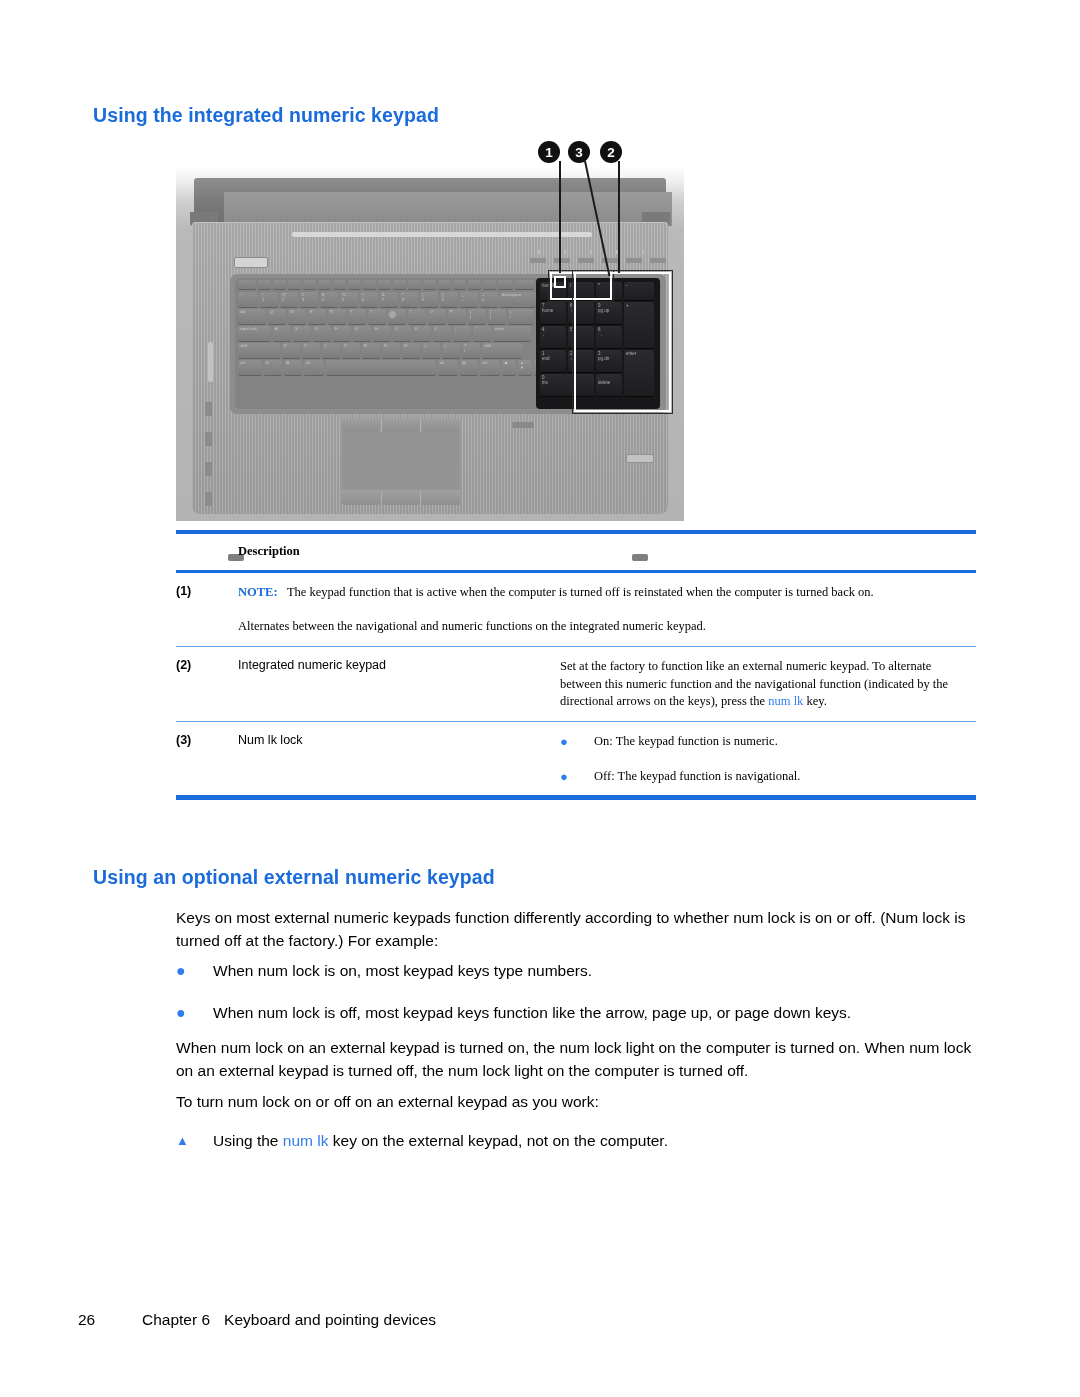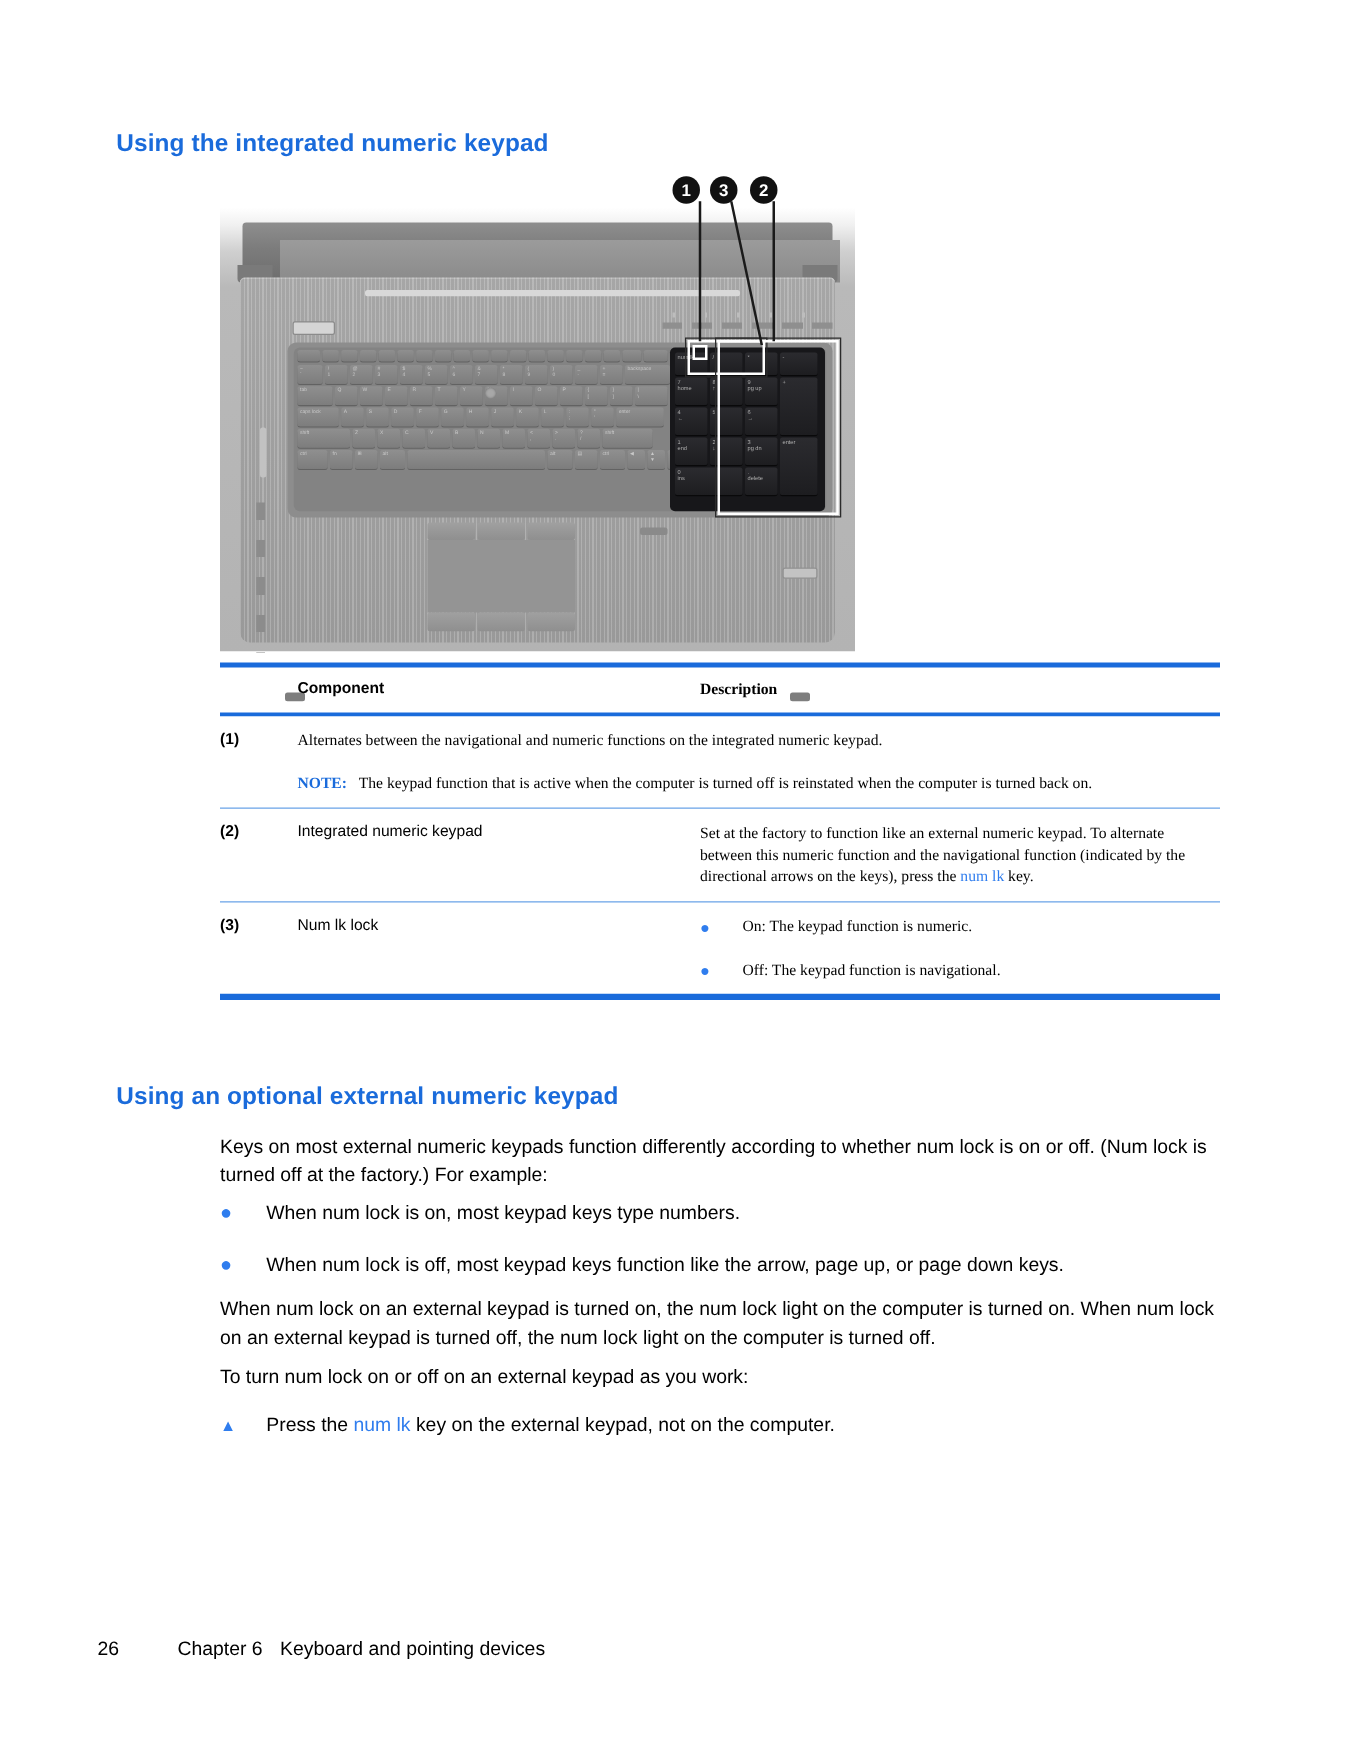--- a/index.html
+++ b/index.html
@@ -571,31 +571,30 @@
 <div class="callout" style="left:538px; top:141px;">1</div>
 <div class="callout" style="left:568px; top:141px;">3</div>
 <div class="callout" style="left:600px; top:141px;">2</div>
 
 <div id="component-table">
 
   <div class="tbl-top-rule"></div>
 
   <div class="trow thead">
     <div class="c-num"></div>
-    <div class="c-comp">Component</div>
     <div class="c-desc">Description</div>
   </div>
 
   <div class="tbl-head-rule"></div>
 
   <div class="trow">
     <div class="c-num">(1)</div>
     <div class="c-desc">
+      <p class="desc-p"><span class="note-lbl">NOTE:</span>&nbsp;&nbsp;&nbsp;<span>The keypad function that is active when the computer is turned off is reinstated when the computer is turned back on.</span></p>
       <p class="desc-p">Alternates between the navigational and numeric functions on the integrated numeric keypad.</p>
-      <p class="desc-p"><span class="note-lbl">NOTE:</span>&nbsp;&nbsp;&nbsp;<span>The keypad function that is active when the computer is turned off is reinstated when the computer is turned back on.</span></p>
     </div>
   </div>
 
   <div class="tbl-row-rule"></div>
 
   <div class="trow">
     <div class="c-num">(2)</div>
     <div class="c-comp">Integrated numeric keypad</div>
     <div class="c-desc">
       <p class="desc-p"><span>Set at the factory to function like an external numeric keypad. To alternate between this numeric function and the navigational function (indicated by the directional arrows on the keys), press the </span><span class="numlk">num lk</span><span> key.</span></p>
@@ -636,20 +635,20 @@
     <div class="bl-txt">When num lock is off, most keypad keys function like the arrow, page up, or page down keys.</div>
   </div>
 </div>
 
 <div class="prose" id="para-lights">When num lock on an external keypad is turned on, the num lock light on the computer is turned on. When num lock on an external keypad is turned off, the num lock light on the computer is turned off.</div>
 
 <div class="prose" id="para-toturn">To turn num lock on or off on an external keypad as you work:</div>
 
 <div id="step-press">
   <div class="tri">▲</div>
-  <div class="stxt"><span>Press the </span><span class="numlk">num lk</span><span> key on the external keypad, not on the computer.</span></div>
+  <div class="stxt"><span>Using the </span><span class="numlk">num lk</span><span> key on the external keypad, not on the computer.</span></div>
 </div>
 
 <div id="page-footer">
   <div class="pg">26</div>
   <div class="ch">Chapter 6</div>
   <div class="ct">Keyboard and pointing devices</div>
 </div>
 
 </body></html>

